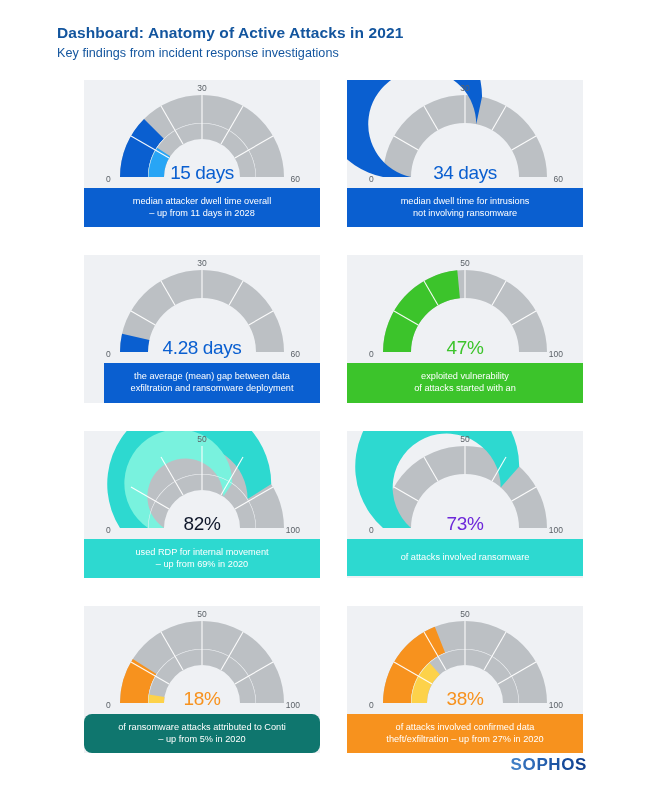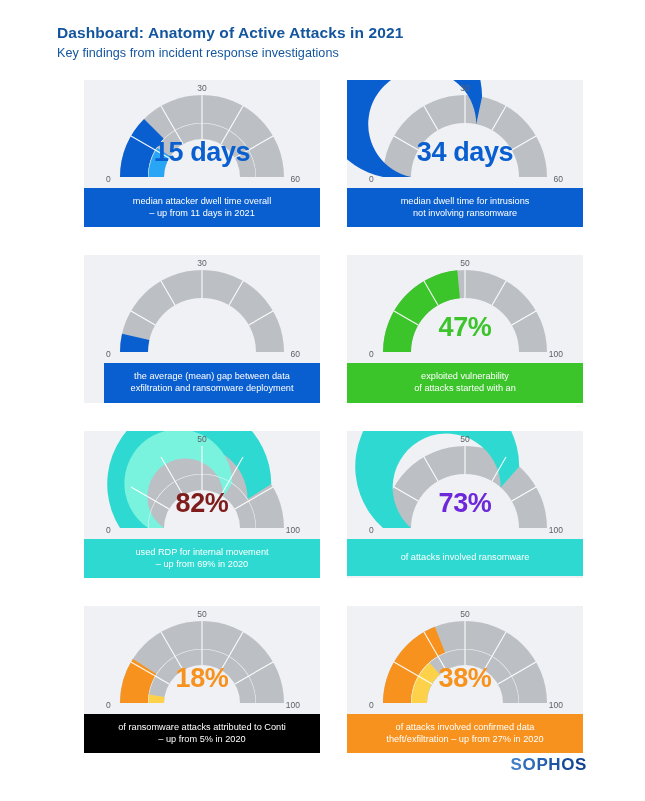--- a/index.html
+++ b/index.html
@@ -32,21 +32,21 @@
 
   .axis-label{
     position:absolute;font-size:8.5px;color:#5c6268;
   }
   .axis-min{left:22px;bottom:4px;}
   .axis-max{right:20px;bottom:4px;}
   .axis-mid{left:50%;transform:translateX(-50%);top:3px;}
 
   .value{
     position:absolute;left:50%;transform:translateX(-50%);
-    bottom:20px;font-size:27px;font-weight:bold;letter-spacing:-.4px;
+    bottom:4px;font-size:19px;font-weight:normal;letter-spacing:-.4px;
     white-space:nowrap;
   }
 
   .caption{
     padding:7px 8px 8px 8px;text-align:center;color:#ffffff;
     font-size:9.2px;line-height:1.32;
   }
   .caption .line{display:block;}
 
   
@@ -96,21 +96,21 @@
             <line x1="164.7653718043597" y1="70.00000000000001" x2="189.01408311032398" y2="56.000000000000014" stroke="#ffffff" stroke-width="1.1" opacity="0.95"></line>
             <line x1="150.9089653438087" y1="78" x2="164.7653718043597" y2="70.00000000000001" stroke="#ffffff" stroke-width="1.1" opacity="0.95"></line>
           </svg>
           <div class="axis-label axis-min" style="color: rgb(92, 98, 104);">0</div>
           <div class="axis-label axis-mid" style="color: rgb(92, 98, 104);">30</div>
           <div class="axis-label axis-max" style="color: rgb(92, 98, 104);">60</div>
           <div class="value" style="color: rgb(10, 95, 208);">15 days</div>
         </div>
         <div class="caption" style="background: rgb(10, 95, 208);">
           <span class="line">median attacker dwell time overall</span>
-          <span class="line">– up from 11 days in 2021</span>
+          <span class="line">– up from 11 days in 2028</span>
         </div>
       </div>
       <div class="card">
         <div class="gaugewrap">
           <svg width="236" height="108" viewBox="0 0 236 108">
             <path d="M 36 96.99999999999999 A 82 82 0 1 1 200 97
           L 172 97 A 54 54 0 1 0 64 97 Z" fill="#bcc0c4"></path>
             <path d="M 36 96.99999999999999 A 82 82 0 1 1 135.04875864705625 16.791896739827934
           L 129.227231304159 44.18002956037449 A 54 54 0 1 0 64 97 Z" fill="#0a5fd0"></path>
             <line x1="71.23462819564031" y1="70" x2="46.98591688967602" y2="56.00000000000001" stroke="#ffffff" stroke-width="1.1" opacity="0.95"></line>
@@ -138,20 +138,21 @@
           L 65.35029988086217 84.9996217824246 A 54 54 0 0 0 64 97 Z" fill="#0a5fd0"></path>
             <line x1="71.23462819564031" y1="70" x2="46.98591688967602" y2="56.00000000000001" stroke="#ffffff" stroke-width="1.1" opacity="0.95"></line>
             <line x1="90.99999999999999" y1="50.23462819564032" x2="76.99999999999997" y2="25.985916889676048" stroke="#ffffff" stroke-width="1.1" opacity="0.95"></line>
             <line x1="118" y1="43" x2="118" y2="15" stroke="#ffffff" stroke-width="1.1" opacity="0.95"></line>
             <line x1="145" y1="50.23462819564031" x2="159" y2="25.98591688967602" stroke="#ffffff" stroke-width="1.1" opacity="0.95"></line>
             <line x1="164.7653718043597" y1="70.00000000000001" x2="189.01408311032398" y2="56.000000000000014" stroke="#ffffff" stroke-width="1.1" opacity="0.95"></line>
           </svg>
           <div class="axis-label axis-min" style="color: rgb(92, 98, 104);">0</div>
           <div class="axis-label axis-mid" style="color: rgb(92, 98, 104);">30</div>
           <div class="axis-label axis-max" style="color: rgb(92, 98, 104);">60</div>
+          <div class="value" style="color: rgb(10, 95, 208);">4.28 days</div>
         </div>
         <div class="caption" style="background: rgb(10, 95, 208); margin-left: 20px;">
           <span class="line">the average (mean) gap between data</span>
           <span class="line">exfiltration and ransomware deployment</span>
         </div>
       </div>
       <div class="card">
         <div class="gaugewrap">
           <svg width="236" height="108" viewBox="0 0 236 108">
             <path d="M 36 96.99999999999999 A 82 82 0 1 1 200 97
@@ -194,21 +195,21 @@
             <line x1="118" y1="43" x2="118" y2="15" stroke="#ffffff" stroke-width="1.1" opacity="0.95"></line>
             <line x1="118" y1="59" x2="118" y2="43" stroke="#ffffff" stroke-width="1.1" opacity="0.95"></line>
             <line x1="145" y1="50.23462819564031" x2="159" y2="25.98591688967602" stroke="#ffffff" stroke-width="1.1" opacity="0.95"></line>
             <line x1="137" y1="64.09103465619133" x2="145" y2="50.23462819564031" stroke="#ffffff" stroke-width="1.1" opacity="0.95"></line>
             <line x1="164.7653718043597" y1="70.00000000000001" x2="189.01408311032398" y2="56.000000000000014" stroke="#ffffff" stroke-width="1.1" opacity="0.95"></line>
             <line x1="150.9089653438087" y1="78" x2="164.7653718043597" y2="70.00000000000001" stroke="#ffffff" stroke-width="1.1" opacity="0.95"></line>
           </svg>
           <div class="axis-label axis-min" style="color: rgb(92, 98, 104);">0</div>
           <div class="axis-label axis-mid" style="color: rgb(92, 98, 104);">50</div>
           <div class="axis-label axis-max" style="color: rgb(92, 98, 104);">100</div>
-          <div class="value" style="color: #7f1d1d;">82%</div>
+          <div class="value" style="color: #0f172a;">82%</div>
         </div>
         <div class="caption" style="background: rgb(45, 217, 208);">
           <span class="line">used RDP for internal movement</span>
           <span class="line">– up from 69% in 2020</span>
         </div>
       </div>
       <div class="card">
         <div class="gaugewrap">
           <svg width="236" height="108" viewBox="0 0 236 108">
             <path d="M 36 96.99999999999999 A 82 82 0 1 1 200 97
@@ -252,21 +253,21 @@
             <line x1="145" y1="50.23462819564031" x2="159" y2="25.98591688967602" stroke="#ffffff" stroke-width="1.1" opacity="0.95"></line>
             <line x1="137" y1="64.09103465619133" x2="145" y2="50.23462819564031" stroke="#ffffff" stroke-width="1.1" opacity="0.95"></line>
             <line x1="164.7653718043597" y1="70.00000000000001" x2="189.01408311032398" y2="56.000000000000014" stroke="#ffffff" stroke-width="1.1" opacity="0.95"></line>
             <line x1="150.9089653438087" y1="78" x2="164.7653718043597" y2="70.00000000000001" stroke="#ffffff" stroke-width="1.1" opacity="0.95"></line>
           </svg>
           <div class="axis-label axis-min" style="color: rgb(92, 98, 104);">0</div>
           <div class="axis-label axis-mid" style="color: rgb(92, 98, 104);">50</div>
           <div class="axis-label axis-max" style="color: rgb(92, 98, 104);">100</div>
           <div class="value" style="color: rgb(247, 146, 30);">18%</div>
         </div>
-        <div class="caption" style="background: #000000;">
+        <div class="caption" style="background: #0f766e; border-radius: 8px;">
           <span class="line">of ransomware attacks attributed to Conti</span>
           <span class="line">– up from 5% in 2020</span>
         </div>
       </div>
       <div class="card">
         <div class="gaugewrap">
           <svg width="236" height="108" viewBox="0 0 236 108">
             <path d="M 36 96.99999999999999 A 82 82 0 1 1 200 97
           L 172 97 A 54 54 0 1 0 64 97 Z" fill="#bcc0c4"></path>
             <path d="M 36 96.99999999999999 A 82 82 0 0 1 87.8137866798564 20.75832815716339

